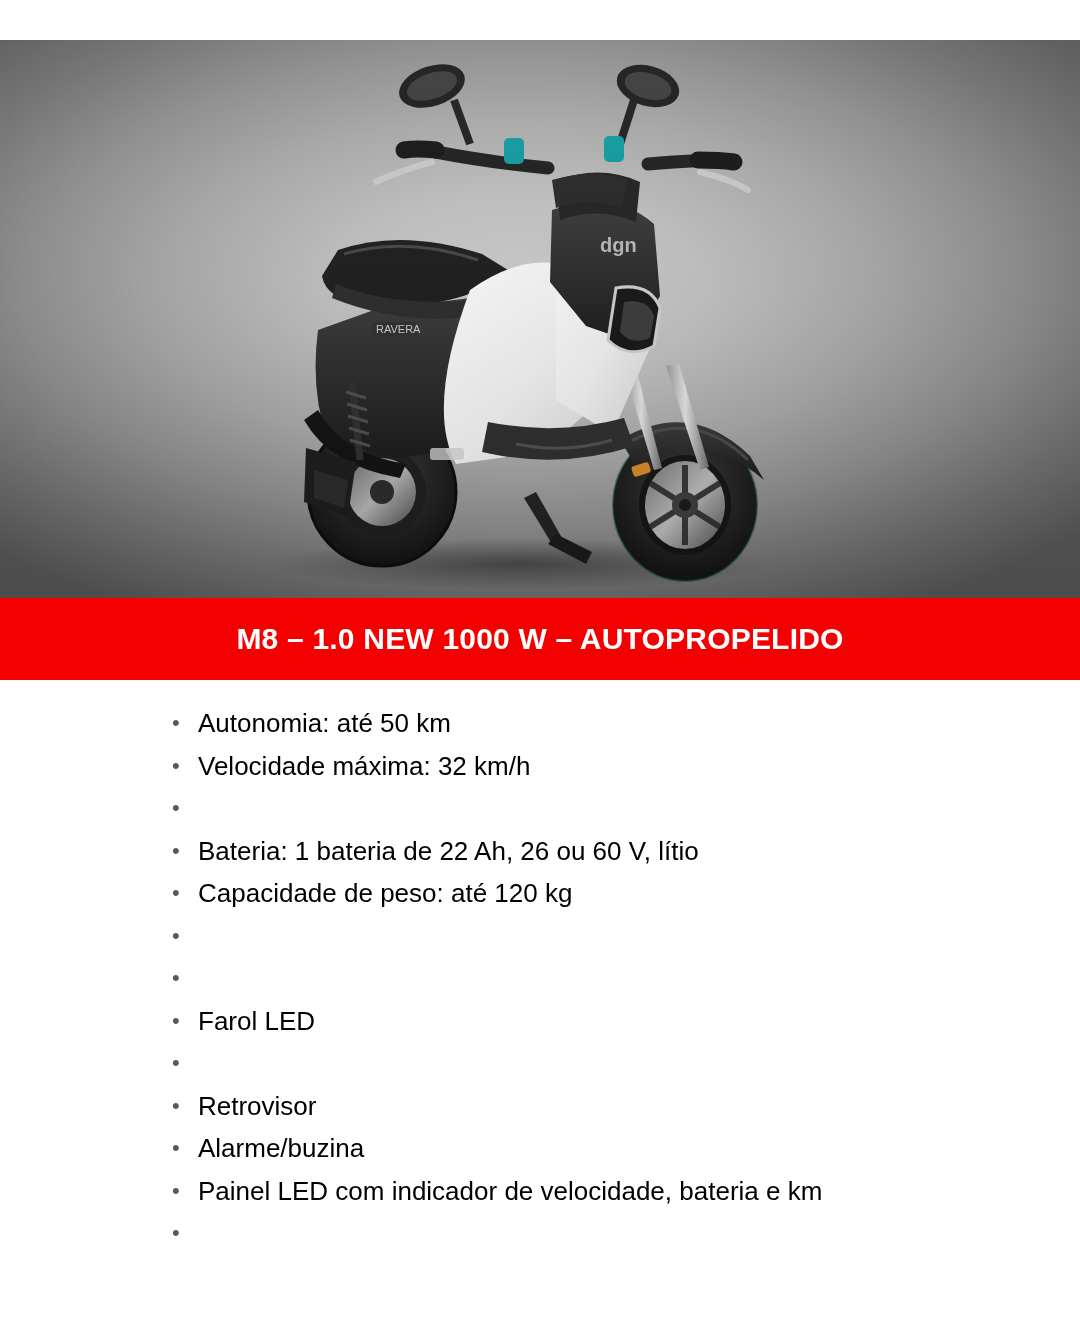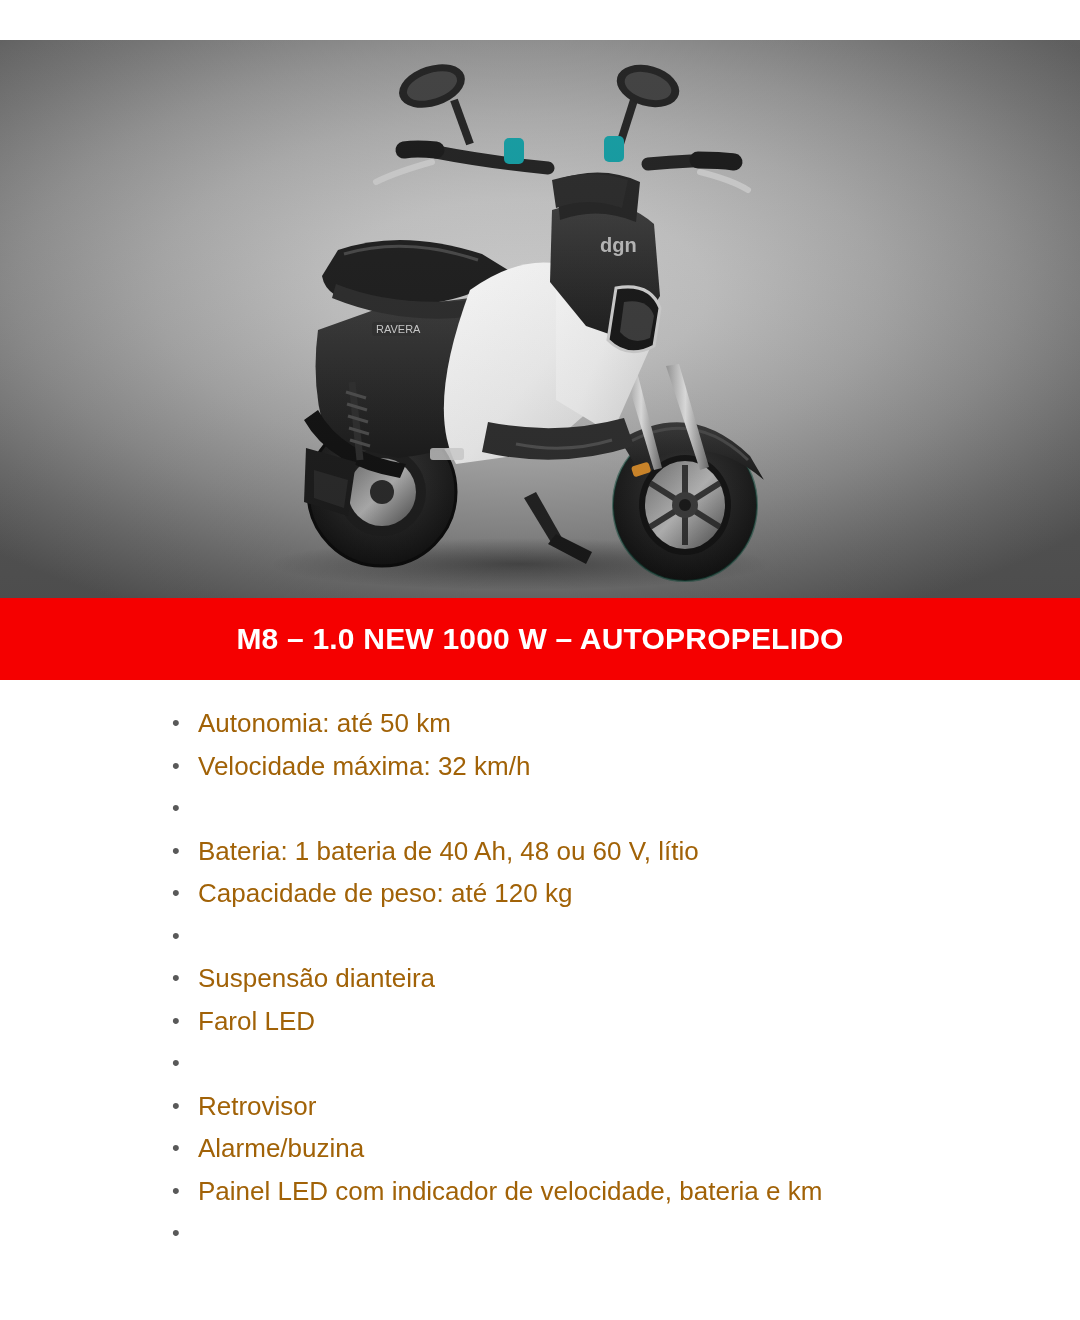--- a/index.html
+++ b/index.html
@@ -78,21 +78,21 @@
     color: #595959;
     font-family: "Liberation Sans", sans-serif;
   }
   .bullet {
     width: 26px;
     flex: 0 0 26px;
     color: #595959;
     font-size: 22px;
     line-height: 42.5px;
   }
-  .spec-text { color: #a16207; }
+  .spec-text { color: #000000; }
 </style>
 </head>
 <body>
 
 <div class="page">
 
   <div class="hero">
     <svg class="scooter" viewBox="0 0 1080 558">
       <defs>
         <linearGradient id="bodyWhite" x1="0" y1="0" x2="1" y2="1">
@@ -246,32 +246,31 @@
     </div>
     <div class="spec-item">
       <span class="bullet">•</span>
       <span class="spec-text">Velocidade máxima: 32 km/h</span>
     </div>
     <div class="spec-item">
       <span class="bullet">•</span>
     </div>
     <div class="spec-item">
       <span class="bullet">•</span>
-      <span class="spec-text">Bateria: 1 bateria de 40 Ah, 48 ou 60 V, lítio</span>
+      <span class="spec-text">Bateria: 1 bateria de 22 Ah, 26 ou 60 V, lítio</span>
     </div>
     <div class="spec-item">
       <span class="bullet">•</span>
       <span class="spec-text">Capacidade de peso: até 120 kg</span>
     </div>
     <div class="spec-item">
       <span class="bullet">•</span>
     </div>
     <div class="spec-item">
       <span class="bullet">•</span>
-      <span class="spec-text">Suspensão dianteira</span>
     </div>
     <div class="spec-item">
       <span class="bullet">•</span>
       <span class="spec-text">Farol LED</span>
     </div>
     <div class="spec-item">
       <span class="bullet">•</span>
     </div>
     <div class="spec-item">
       <span class="bullet">•</span>

